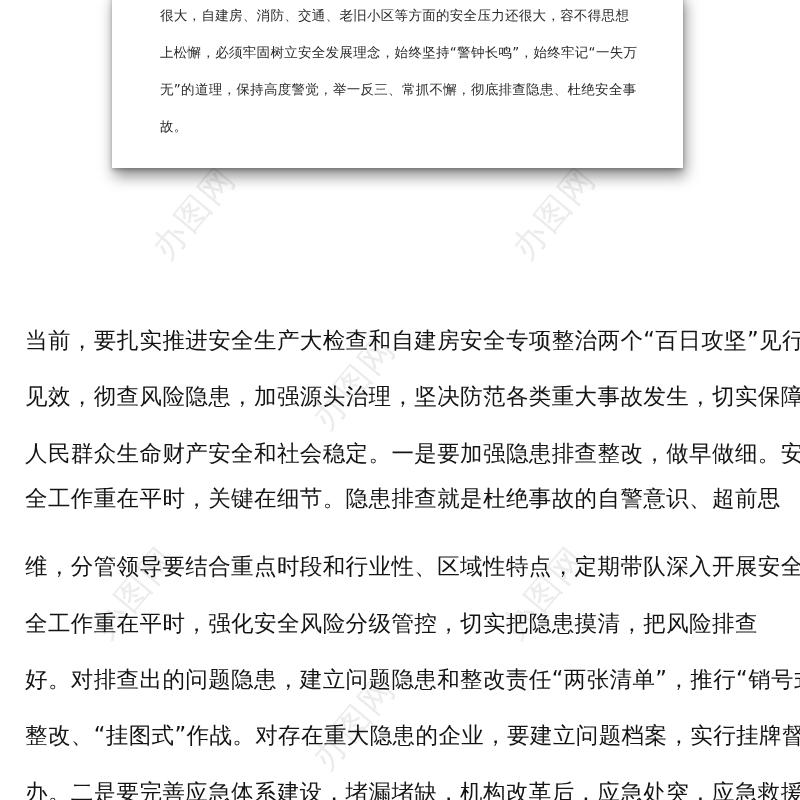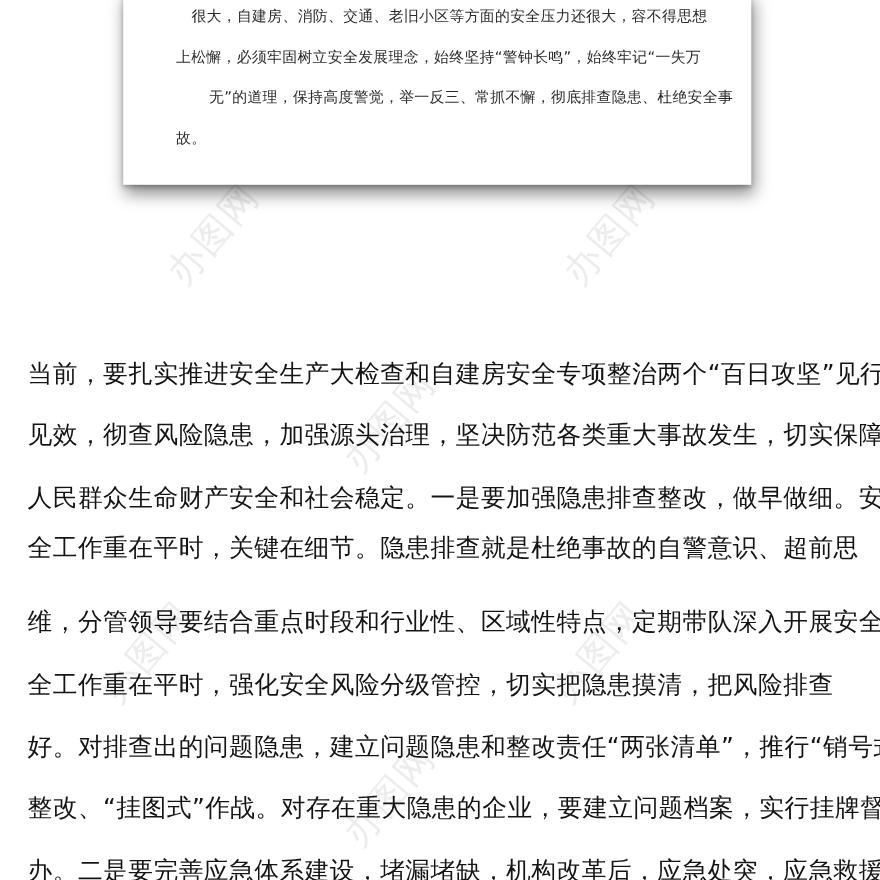--- a/index.html
+++ b/index.html
@@ -64,23 +64,23 @@
 <body>
 
 <div class="watermark" style="left:140px; top:190px;">办图网</div>
 <div class="watermark" style="left:500px; top:190px;">办图网</div>
 <div class="watermark" style="left:300px; top:360px;">办图网</div>
 <div class="watermark" style="left:80px; top:570px;">办图网</div>
 <div class="watermark" style="left:490px; top:570px;">办图网</div>
 <div class="watermark" style="left:300px; top:700px;">办图网</div>
 
 <div class="doc-card">
-  <div class="card-line" style="top:15px;margin-left:14px;">很大，自建房、消防、交通、老旧小区等方面的安全压力还很大，容不得思想</div>
+  <div class="card-line" style="top:15px;">很大，自建房、消防、交通、老旧小区等方面的安全压力还很大，容不得思想</div>
   <div class="card-line" style="top:52px;">上松懈，必须牢固树立安全发展理念，始终坚持“警钟长鸣”，始终牢记“一失万</div>
-  <div class="card-line" style="top:89px;margin-left:30px;">无”的道理，保持高度警觉，举一反三、常抓不懈，彻底排查隐患、杜绝安全事</div>
+  <div class="card-line" style="top:89px;">无”的道理，保持高度警觉，举一反三、常抓不懈，彻底排查隐患、杜绝安全事</div>
   <div class="card-line" style="top:126px;">故。</div>
 </div>
 
 <div class="main-text">
   <div class="main-line" style="top:326px;">当前，要扎实推进安全生产大检查和自建房安全专项整治两个“百日攻坚”见行</div>
   <div class="main-line" style="top:382px;">见效，彻查风险隐患，加强源头治理，坚决防范各类重大事故发生，切实保障</div>
   <div class="main-line" style="top:439px;">人民群众生命财产安全和社会稳定。一是要加强隐患排查整改，做早做细。安</div>
   <div class="main-line" style="top:484px;">全工作重在平时，关键在细节。隐患排查就是杜绝事故的自警意识、超前思</div>
   <div class="main-line" style="top:552px;">维，分管领导要结合重点时段和行业性、区域性特点，定期带队深入开展安全</div>
   <div class="main-line" style="top:609px;">全工作重在平时，强化安全风险分级管控，切实把隐患摸清，把风险排查</div>

